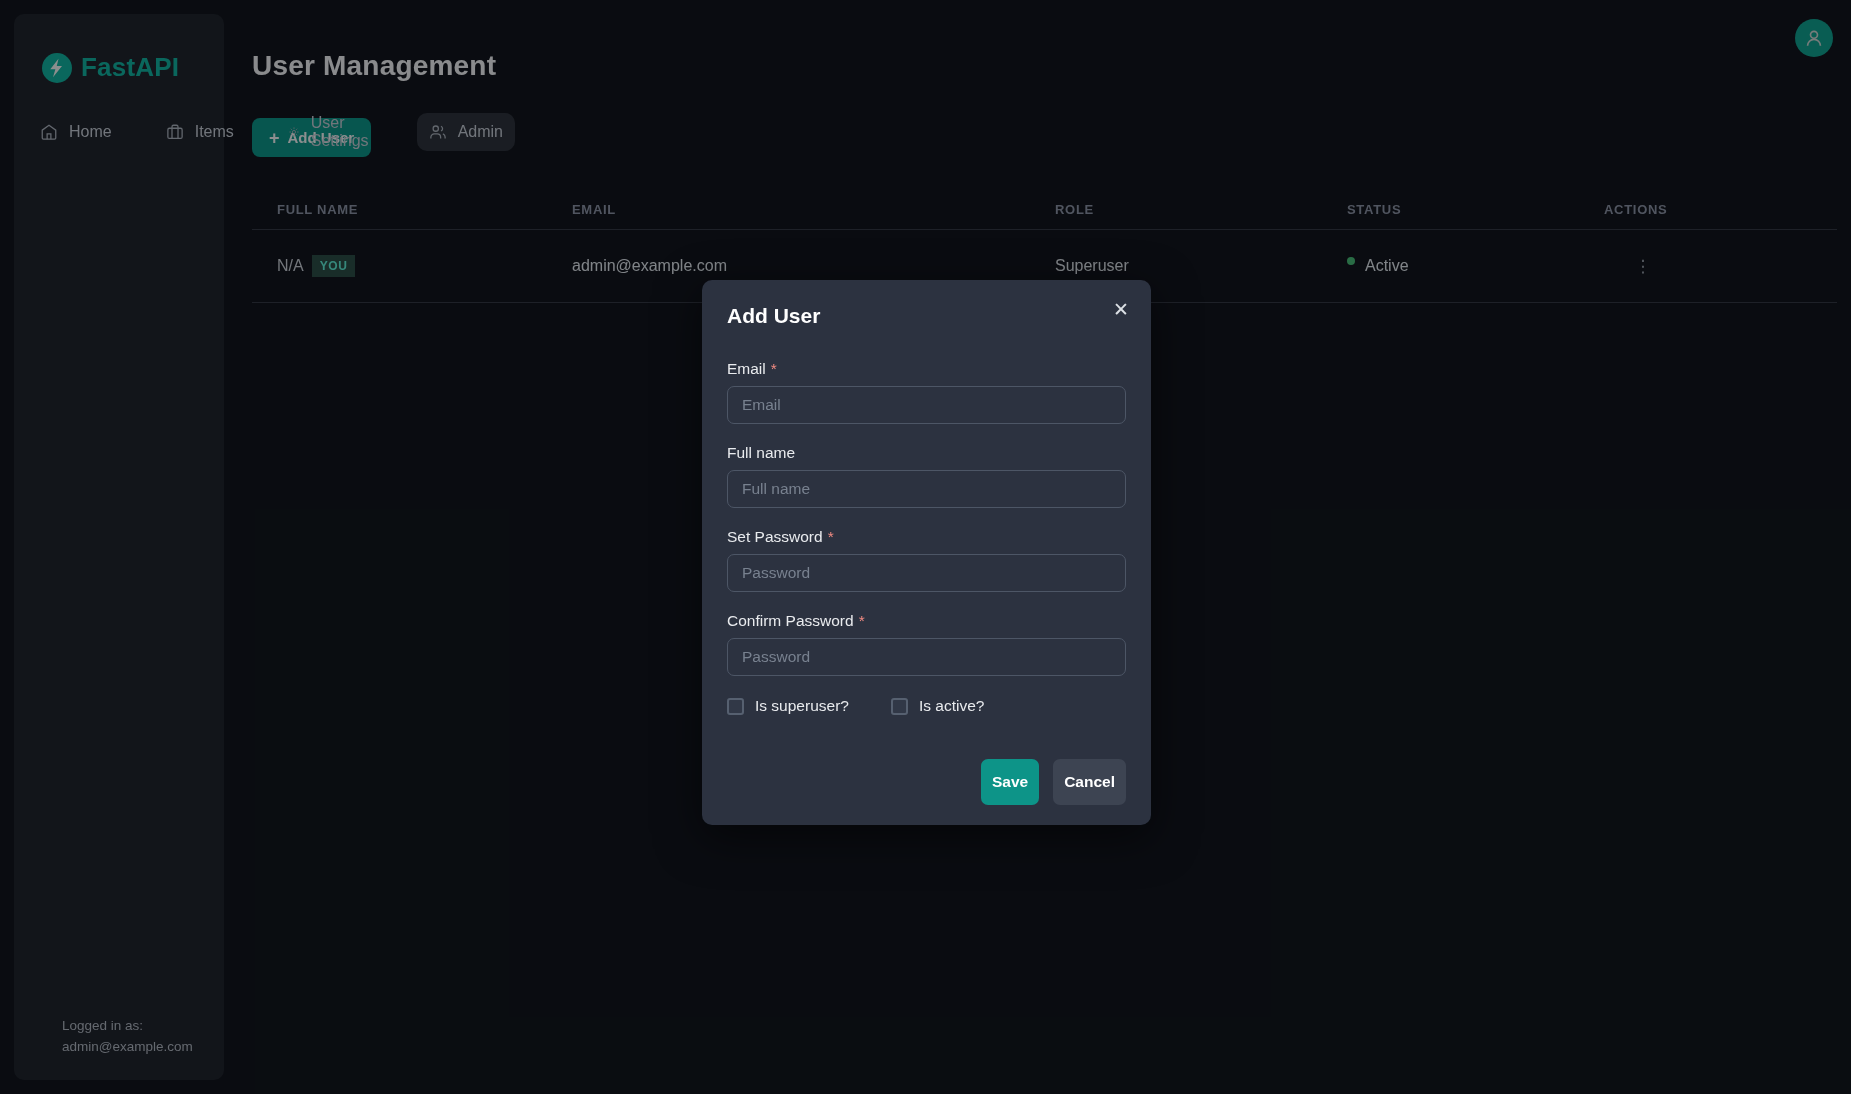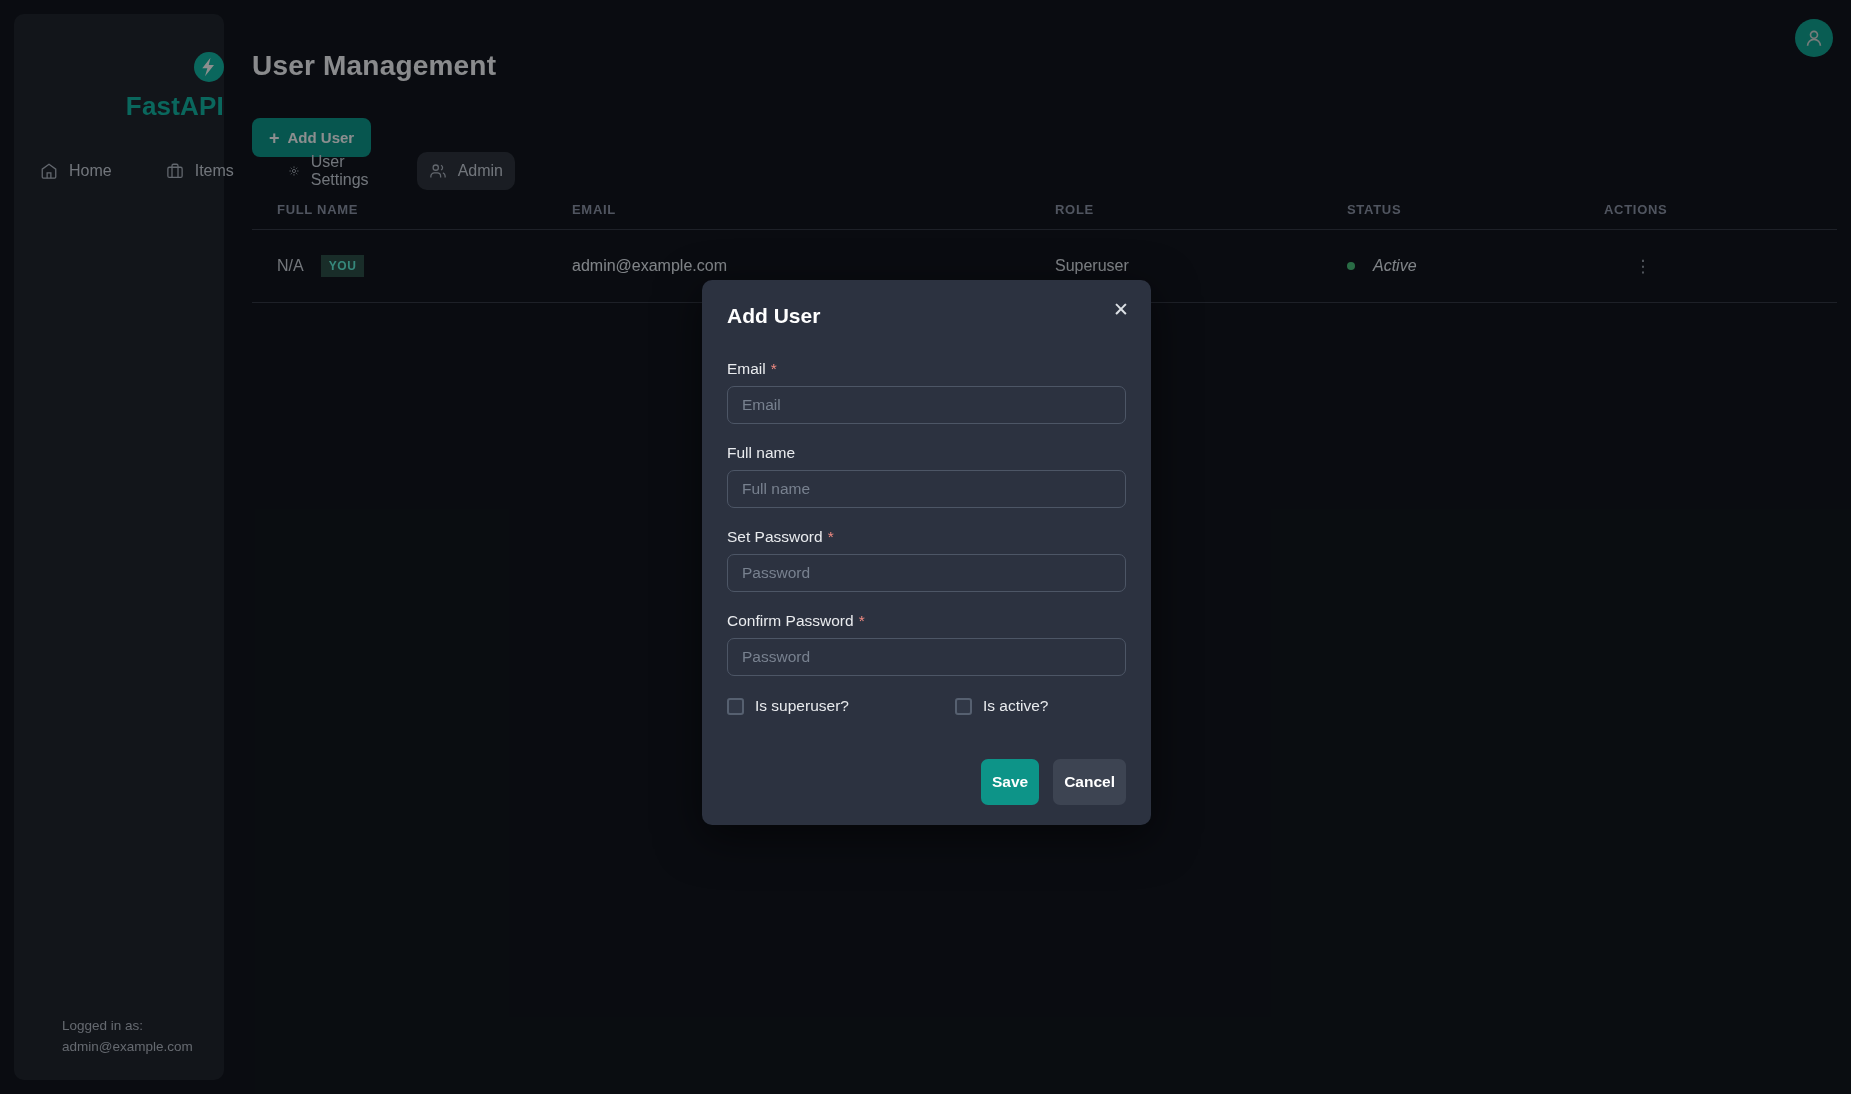--- a/index.html
+++ b/index.html
@@ -8,21 +8,21 @@
   .screen {
     position: relative; width: 1851px; height: 1094px;
     background: #12161e; overflow: hidden;
   }
 
   
   .sidebar {
     position: absolute; left: 14px; top: 14px; width: 210px; height: 1066px;
     background: #20252e; border-radius: 10px; z-index: 1;
   }
-  .logo-row { display: flex; align-items: flex-end; gap: 9px; margin: 38px 0 0 28px; flex-direction: column; }
+  .logo-row { display: flex; align-items: center; gap: 9px; margin: 38px 0 0 28px; }
   .logo-mark { width: 30px; height: 30px; flex: 0 0 auto; }
   .logo-text { font-size: 26px; font-weight: bold; color: #12b2a0; letter-spacing: 0.2px; }
   .nav { margin-top: 30px; display: flex; flex-direction: row; gap: 2px; }
   .nav-item {
     display: flex; align-items: center; gap: 11px; height: 38px;
     margin: 0 14px; padding: 0 12px; border-radius: 10px;
     color: #c3cad4; font-size: 16px; cursor: pointer;
   }
   .nav-item.active { background: #2e333d; text-align: center; }
   .nav-item svg { width: 18px; height: 18px; stroke: #aab2bd; }
@@ -57,26 +57,26 @@
   .t-head, .t-row {
     display: grid; grid-template-columns: 295px 483px 292px 257px 1fr;
     align-items: center; padding-left: 25px;
   }
   .t-head { height: 40px; border-bottom: 1px solid #343a46; }
   .t-head > div {
     font-size: 13px; font-weight: bold; letter-spacing: 0.7px;
     color: #8b93a5; text-transform: uppercase;
   }
   .t-row { height: 73px; border-bottom: 1px solid #343a46; font-size: 16px; color: #dde3ea; }
-  .cell-name { display: flex; align-items: center; gap: 17px; color: #c6ccd5; }
+  .cell-name { display: flex; align-items: center; gap: 8px; color: #c6ccd5; }
   .you-badge {
     font-size: 12px; font-weight: bold; letter-spacing: 0.6px; color: #5eead4;
     background: #2c4f48; padding: 4px 8px; border-radius: 0;
   }
-  .cell-status { display: flex; align-items: center; gap: 18px; font-style: italic; }
+  .cell-status { display: flex; align-items: flex-start; gap: 10px; }
   .status-dot { width: 8px; height: 8px; border-radius: 50%; background: #48bb78; }
   .kebab-btn {
     margin-left: 25px; width: 28px; height: 28px; background: none; border: none;
     color: #98a0ad; font-size: 17px; line-height: 1; cursor: pointer;
   }
 
   
   .overlay { position: absolute; inset: 0; background: rgba(0,0,0,0.42); z-index: 5; }
   .modal {
     position: absolute; left: 702px; top: 280px; width: 449px; z-index: 10;
@@ -93,21 +93,21 @@
   .field-label { font-size: 15.5px; color: #e9ebee; margin-bottom: 8px; }
   .req { color: #f28b82; margin-left: 5px; }
   .field input {
     width: 100%; height: 38px; background: transparent; border: 1px solid #4d5666;
     border-radius: 7px; padding: 0 14px; color: #e8eaed; font-size: 15.5px;
     font-family: "Liberation Sans", sans-serif; outline: none;
   }
   .field input::placeholder { color: #78818f; }
   .checkbox-row { display: flex; align-items: center; margin: 21px 0 0 0; }
   .checkbox-item { display: flex; align-items: center; gap: 11px; cursor: pointer; }
-  .checkbox-item:first-child { width: 228px; }
+  .checkbox-item:first-child { width: 164px; }
   .checkbox-box {
     width: 17px; height: 17px; border: 2px solid #566070; border-radius: 3px;
     background: #313847; flex: 0 0 auto;
   }
   .checkbox-label { font-size: 15.5px; color: #e9ebee; }
   .modal-actions { display: flex; justify-content: flex-end; gap: 14px; margin-top: 44px; }
   .btn { height: 46px; border: none; border-radius: 7px; padding: 0 11px;
     font-size: 15.5px; font-weight: bold; color: #ffffff; cursor: pointer;
     font-family: "Liberation Sans", sans-serif; }
   .btn-save { background: #0d9488; }

